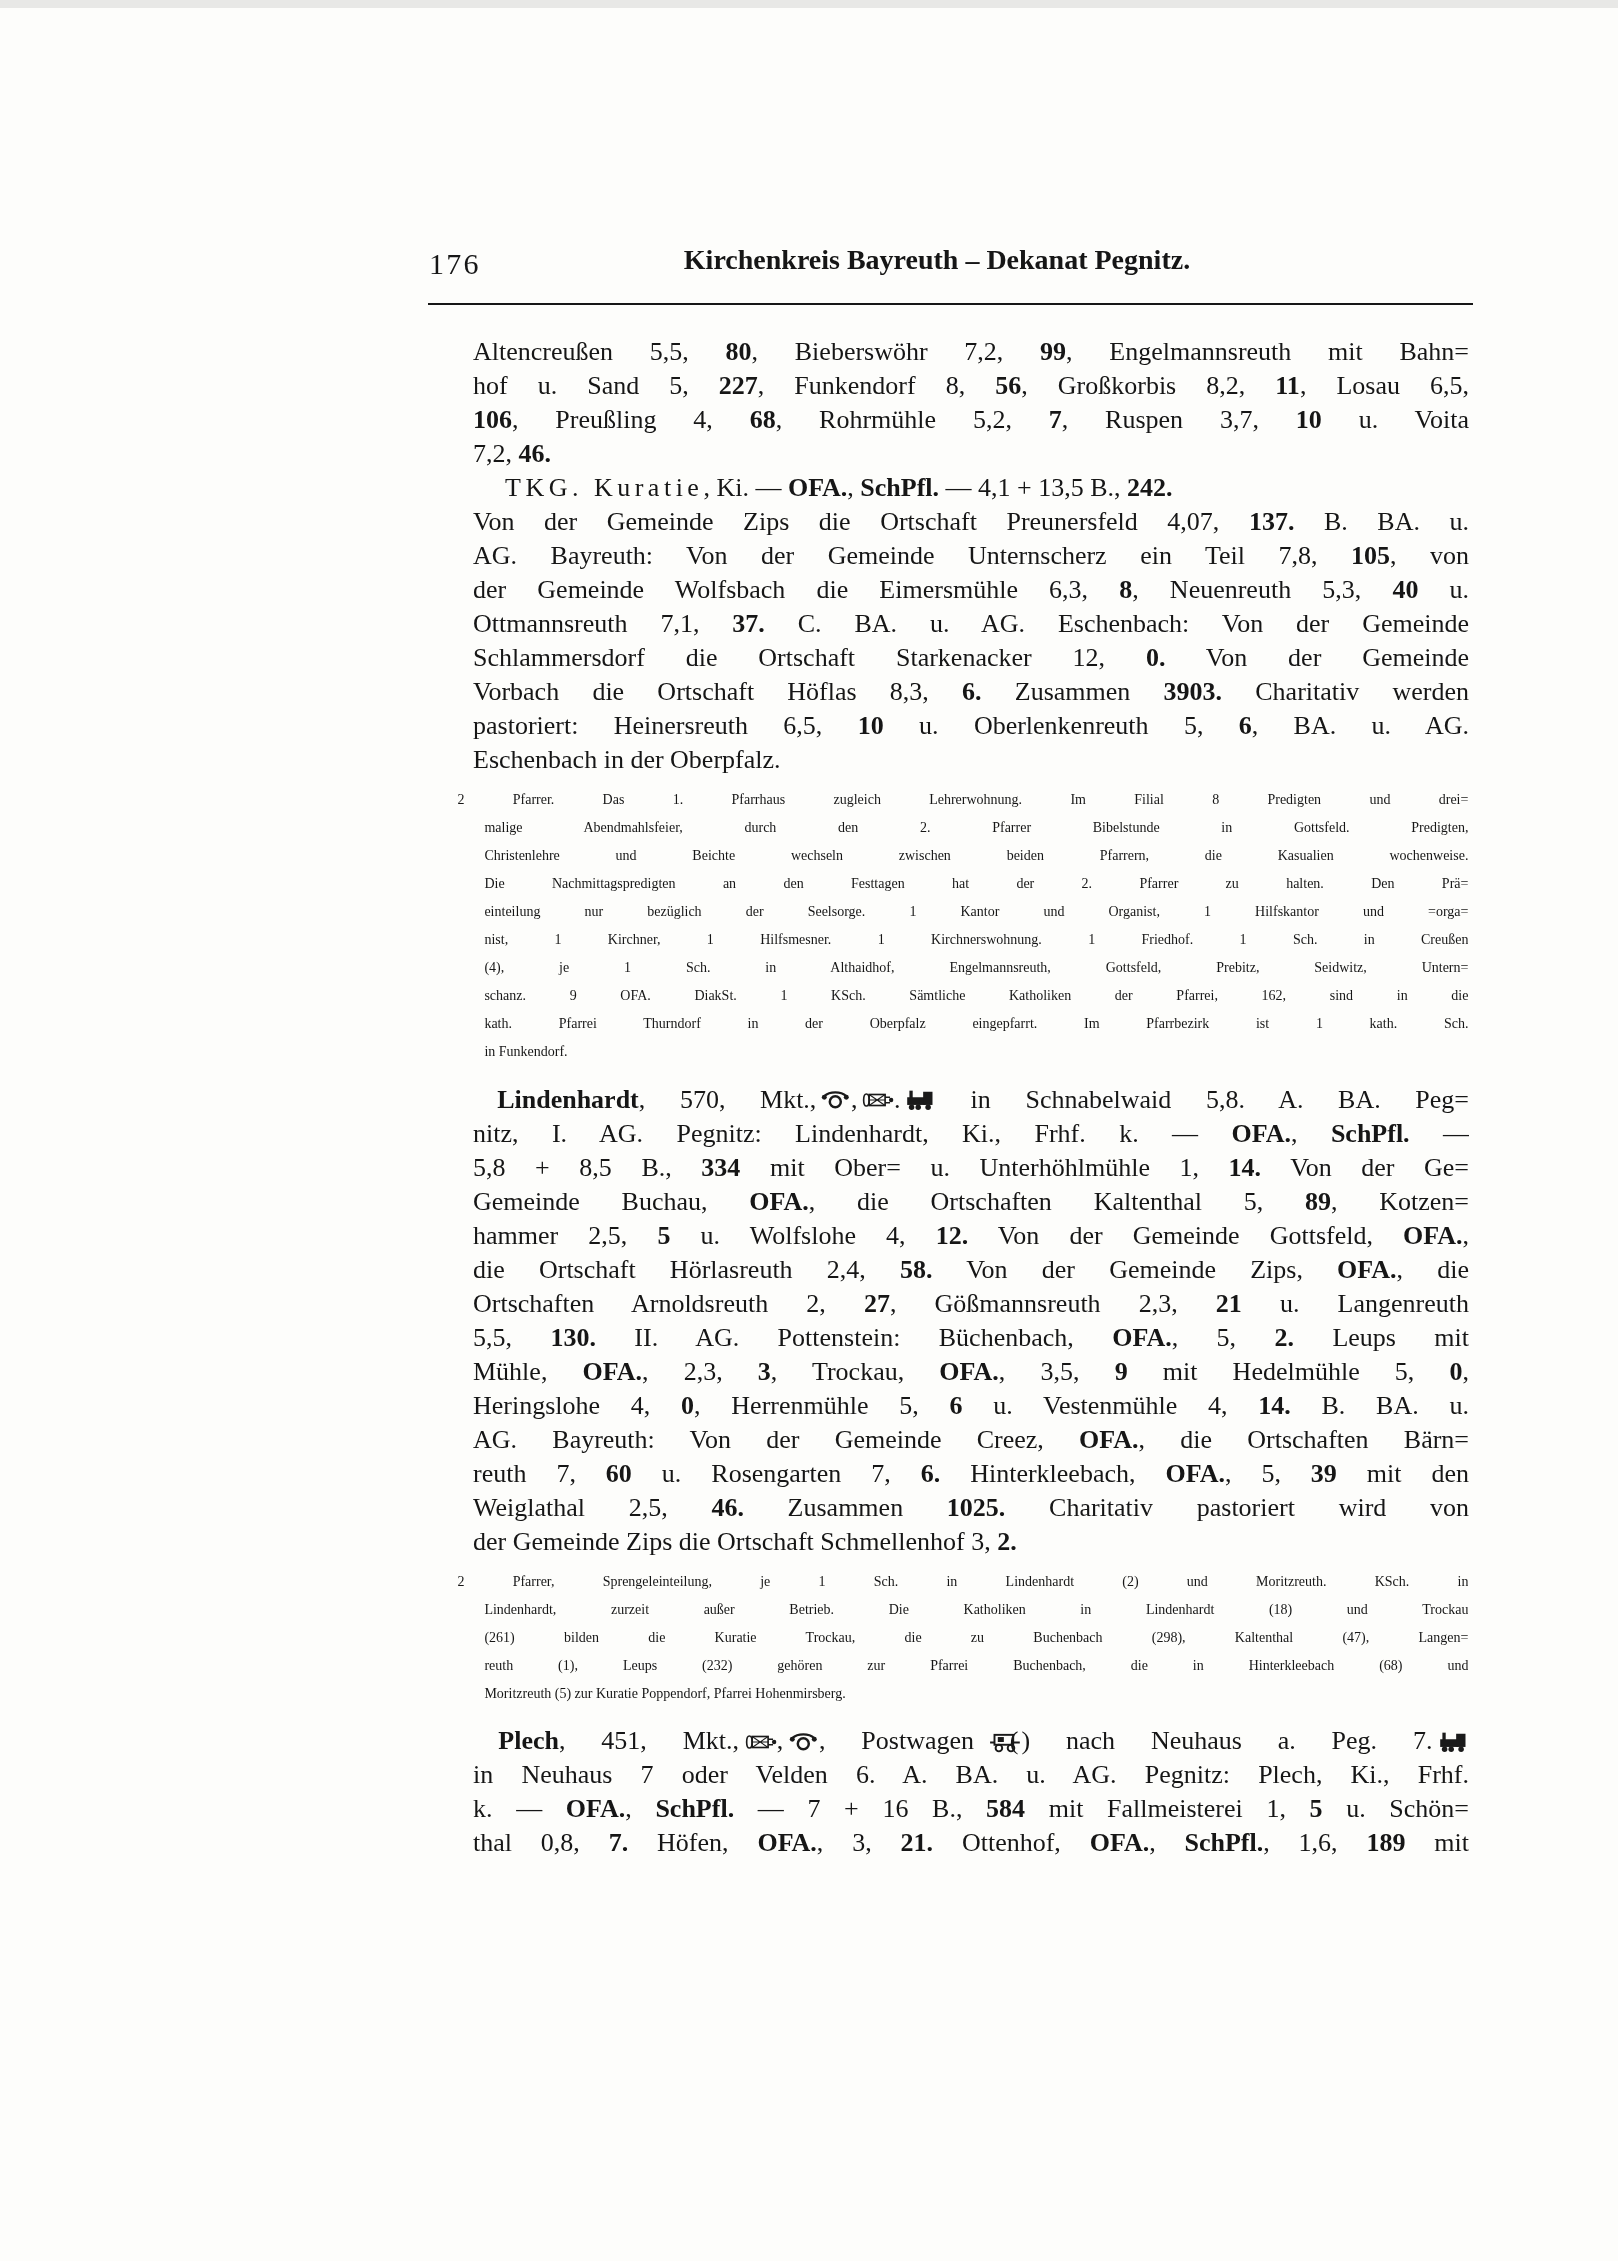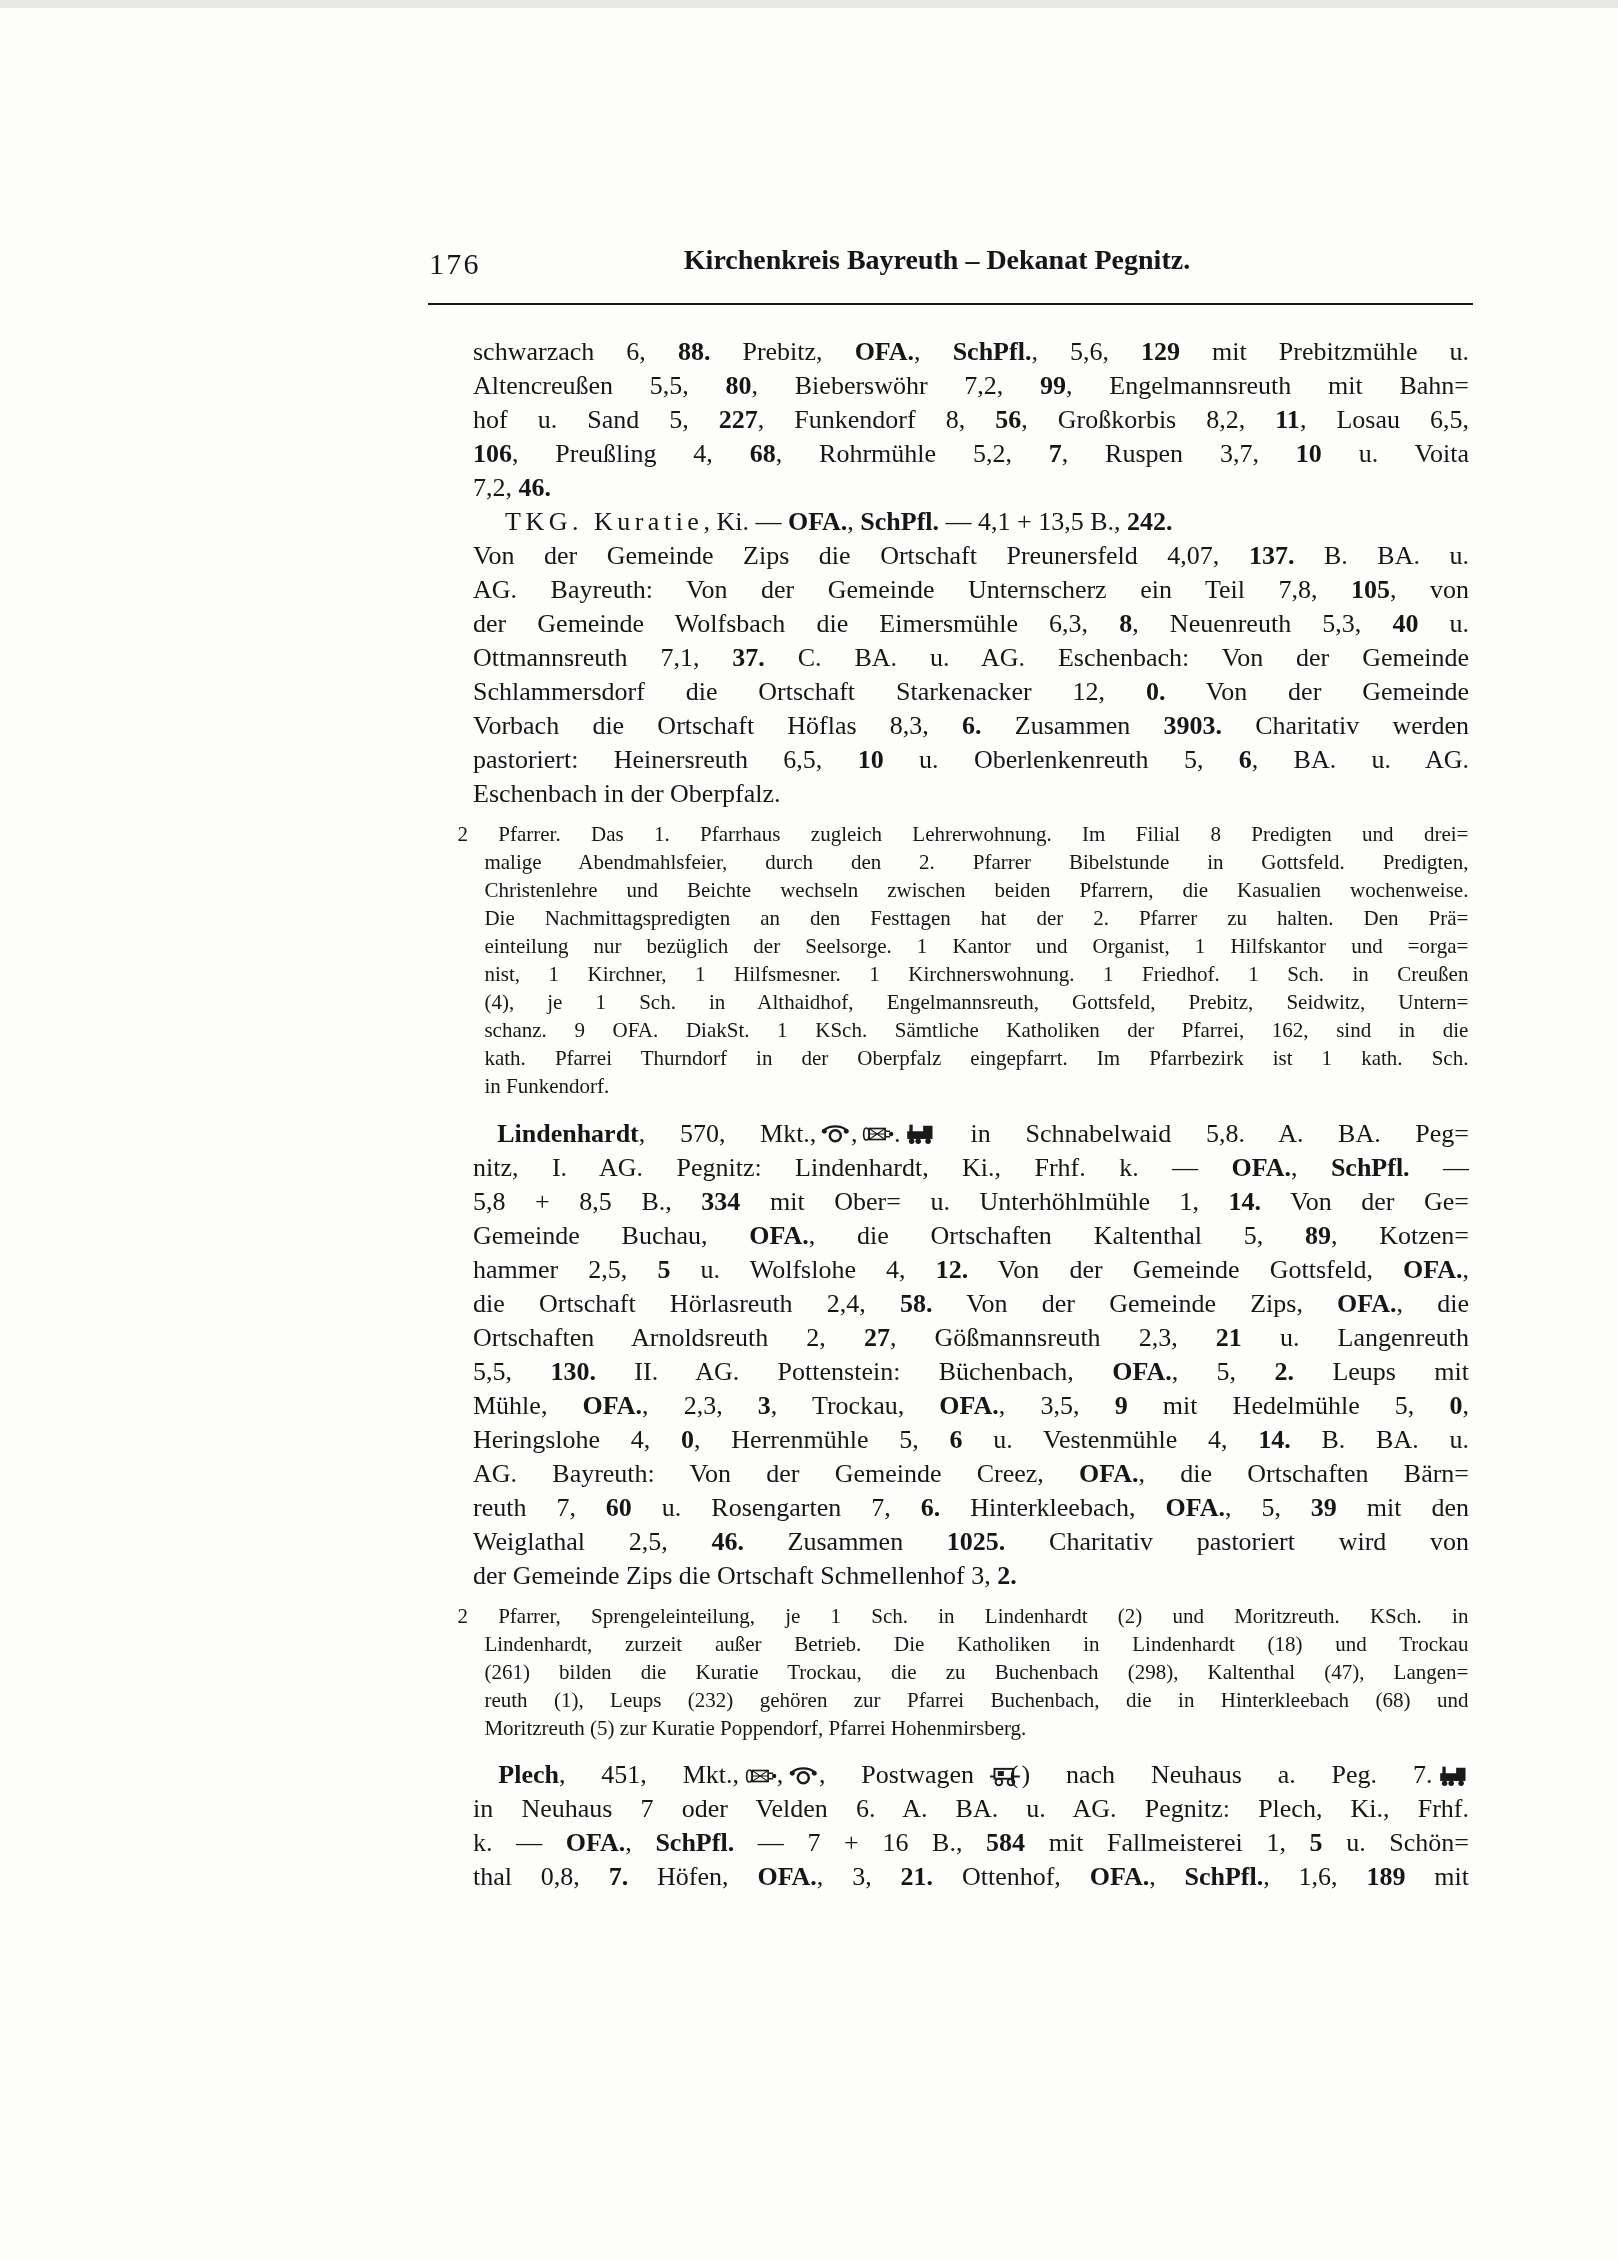--- a/index.html
+++ b/index.html
@@ -48,21 +48,21 @@
     text-align-last:justify;
     height:34px;
     overflow:hidden;
     white-space:normal;
   }
   .para .line.last{text-align-last:left;}
   .body-indent .line{text-align-last:left;text-indent:32px;}
   .item{margin-top:16.7px;}
   .item .line:first-child{text-indent:-30px;}
   .footnote{
-    font-size:21px;
+    font-size:14px;
     line-height:28px;
     margin-left:-15.6px;
     width:1011px;
     margin-top:9px;
   }
   .footnote .line{height:28px;padding-left:27px;}
   .footnote .line:first-child{padding-left:0;}
   b{font-weight:bold;}
   .sperr{letter-spacing:4.5px;}
   .icon{display:inline-block;}
@@ -70,21 +70,20 @@
 </style>
 </head>
 <body>
 
 <div class="sheet">
   <div class="pagenum">176</div>
   <div class="title">Kirchenkreis Bayreuth – Dekanat Pegnitz.</div>
   <div class="rule"></div>
   <section id="content">
       <div class="para body">
-        <div class="line">schwarzach 6, <b>88.</b> Prebitz, <b>OFA.</b>, <b>SchPfl.</b>, 5,6, <b>129</b> mit Prebitzmühle u.</div>
         <div class="line">Altencreußen 5,5, <b>80</b>, Bieberswöhr 7,2, <b>99</b>, Engelmannsreuth mit Bahn=</div>
         <div class="line">hof u. Sand 5, <b>227</b>, Funkendorf 8, <b>56</b>, Großkorbis 8,2, <b>11</b>, Losau 6,5,</div>
         <div class="line"><b>106</b>, Preußling 4, <b>68</b>, Rohrmühle 5,2, <b>7</b>, Ruspen 3,7, <b>10</b> u. Voita</div>
         <div class="line last">7,2, <b>46.</b></div>
       </div>
       <div class="para body-indent">
         <div class="line last"><span class="sperr">TKG. Kuratie</span>, Ki. — <b>OFA.</b>, <b>SchPfl.</b> — 4,1 + 13,5 B., <b>242.</b></div>
       </div>
       <div class="para body">
         <div class="line">Von der Gemeinde Zips die Ortschaft Preunersfeld 4,07, <b>137.</b> B. BA. u.</div>

